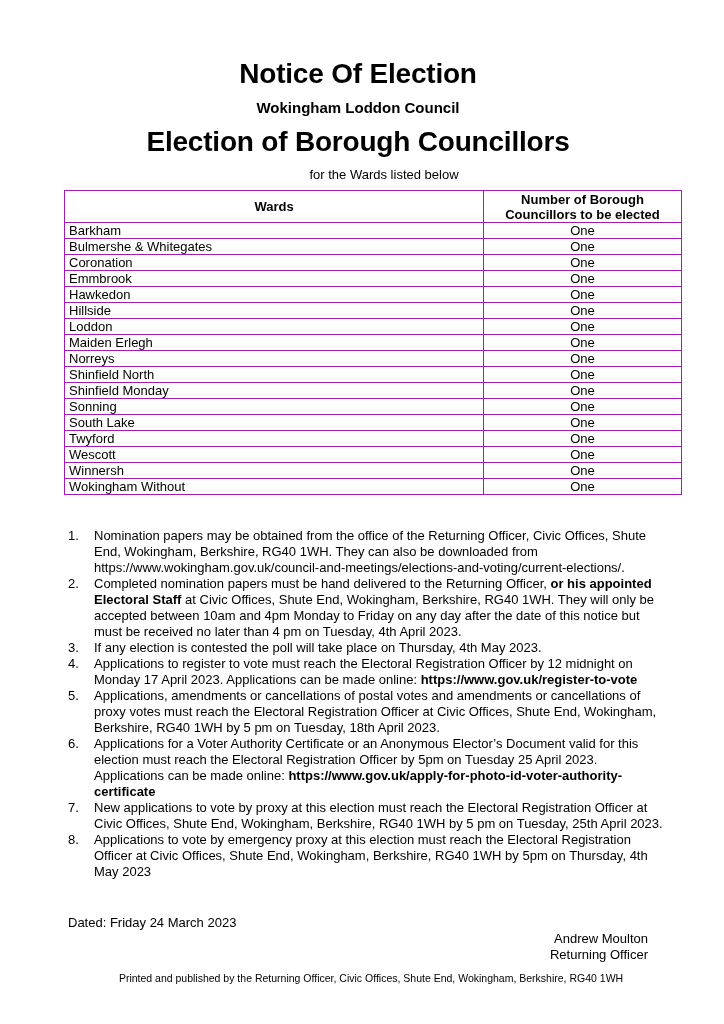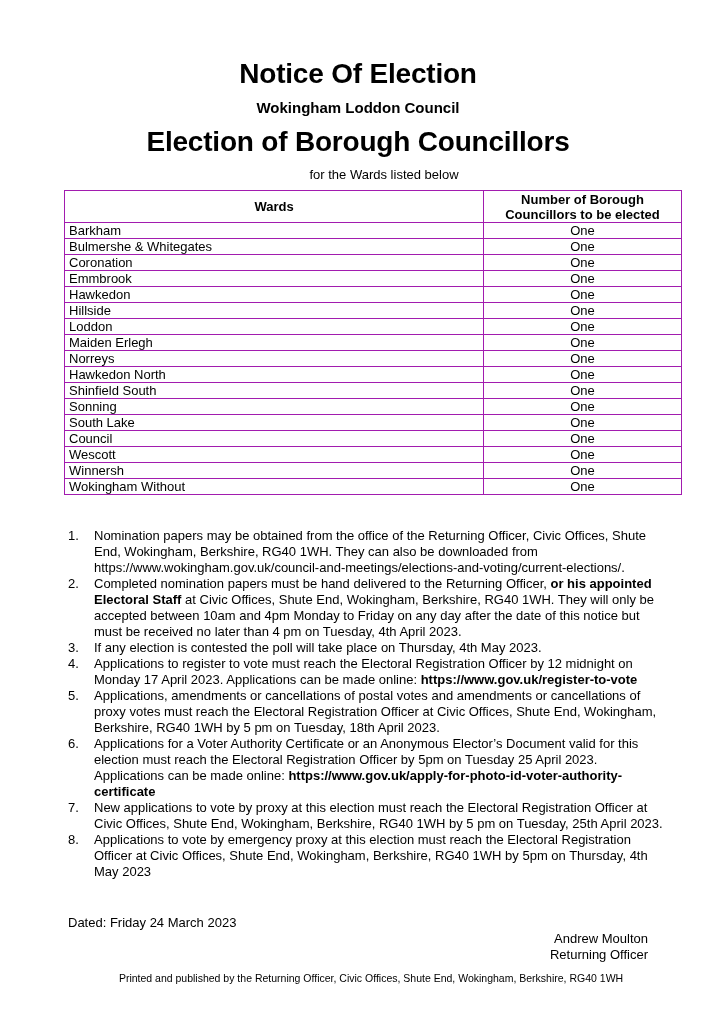--- a/index.html
+++ b/index.html
@@ -180,37 +180,37 @@
         </tr>
         <tr>
           <td>Maiden Erlegh</td>
           <td class="count">One</td>
         </tr>
         <tr>
           <td>Norreys</td>
           <td class="count">One</td>
         </tr>
         <tr>
-          <td>Hawkedon North</td>
-          <td class="count">One</td>
-        </tr>
-        <tr>
-          <td>Shinfield South</td>
+          <td>Shinfield North</td>
+          <td class="count">One</td>
+        </tr>
+        <tr>
+          <td>Shinfield Monday</td>
           <td class="count">One</td>
         </tr>
         <tr>
           <td>Sonning</td>
           <td class="count">One</td>
         </tr>
         <tr>
           <td>South Lake</td>
           <td class="count">One</td>
         </tr>
         <tr>
-          <td>Council</td>
+          <td>Twyford</td>
           <td class="count">One</td>
         </tr>
         <tr>
           <td>Wescott</td>
           <td class="count">One</td>
         </tr>
         <tr>
           <td>Winnersh</td>
           <td class="count">One</td>
         </tr>

